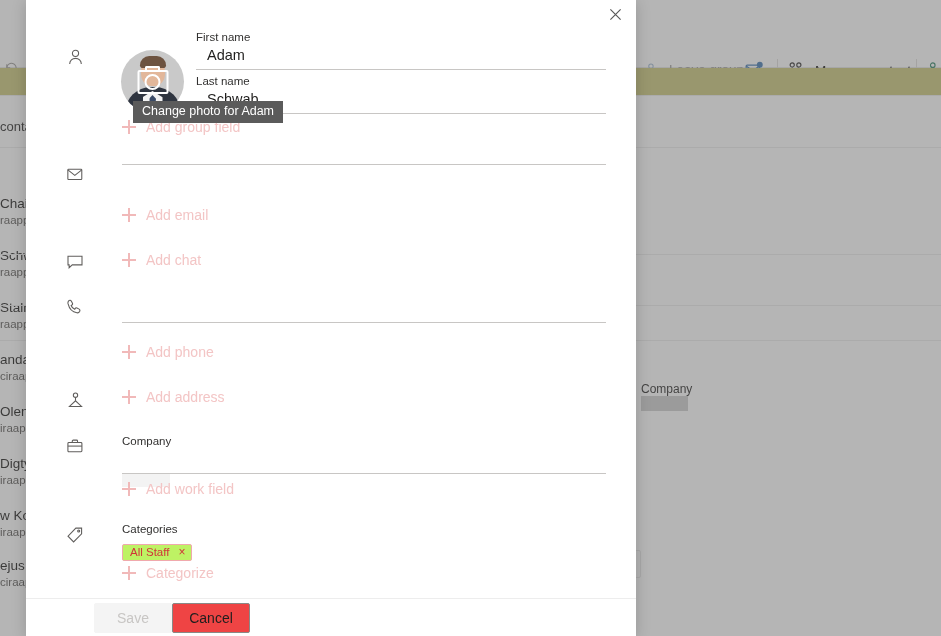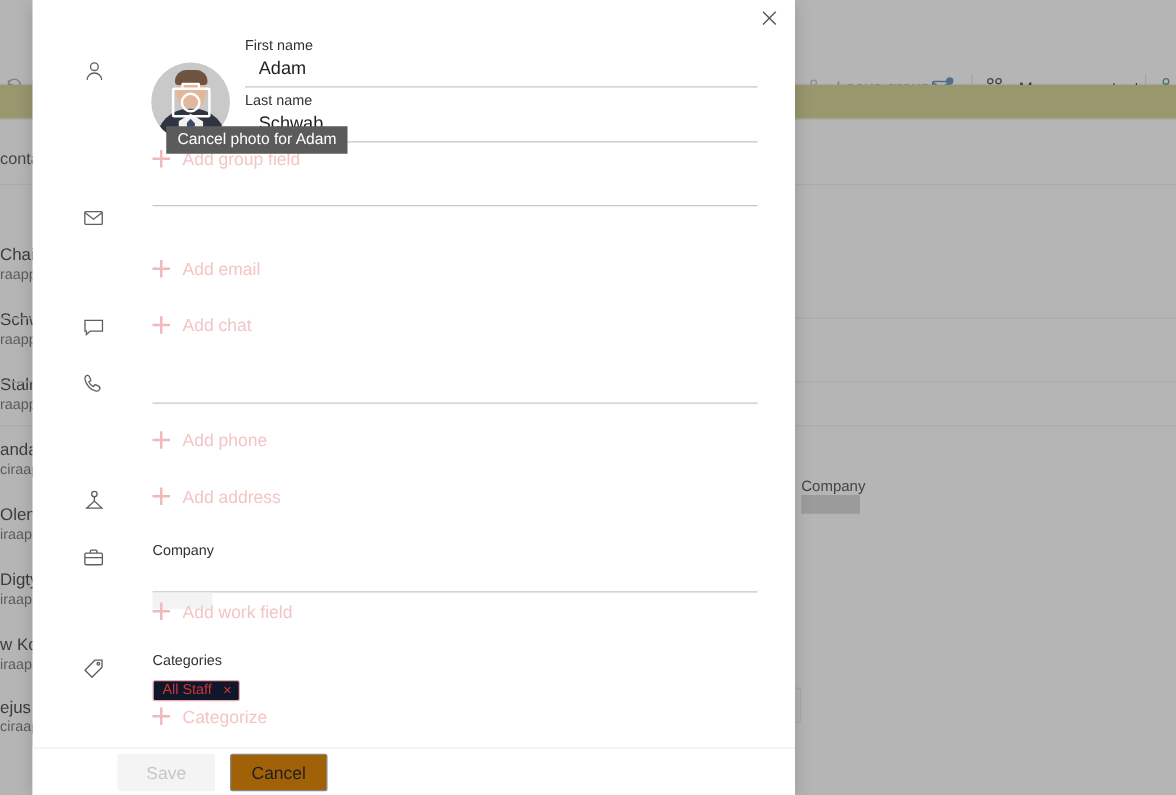--- a/index.html
+++ b/index.html
@@ -185,34 +185,34 @@
     position: absolute; left: 107px; top: 176px;
     width: 46px; height: 14px; background: #ffffff;
   }
   .redact-company {
     position: absolute; left: 96px; top: 452px;
     width: 48px; height: 13px; background: #f3f3f3;
   }
 
   .chip {
     display: inline-flex; gap: 9px;
-    background: #0f172a; border: 1px solid #f0a9ad; border-radius: 2px;
+    background: #bef264; border: 1px solid #f0a9ad; border-radius: 2px;
     padding: 1px 6px 2px 7px; font-size: 11.5px; color: #d13438;
   }
   .chip-x { font-size: 12px; color: #d13438; cursor: pointer; line-height: 1; }
 
   .footer {
     position: absolute; left: 0; bottom: 0; width: 610px; height: 38px;
     background: #ffffff; border-top: 1px solid #ededed;
-    display: flex; align-items: center; gap: 12px; padding-left: 68px;
+    display: flex; align-items: center; gap: 0; padding-left: 68px;
   }
   .btn {
     height: 30px; min-width: 78px; padding: 0 16px;
     font-size: 14px; font-family: "Liberation Sans", sans-serif;
-    border-radius: 2px; cursor: pointer; background: #a16207;
+    border-radius: 2px; cursor: pointer; background: #ef4444;
   }
   .btn-save { border: 1px solid #f4f4f4; color: #c8c6c4; background: #f4f4f4; cursor: default; }
   .btn-cancel { border: 1px solid #8a8886; color: #201f1e; }
 
   svg { display: block; }
 </style>
 </head>
 <body>
 
 <div id="root">
@@ -364,21 +364,21 @@
         <div class="fvalue">Schwab</div>
         <div class="funderline" style="margin-top:3px;"></div>
       </div>
 
       <div class="field-row" style="position:absolute; left:170px; top:8px; width:410px;">
         <div class="flabel">First name</div>
         <div class="fvalue">Adam</div>
         <div class="funderline" style="margin-top:3px;"></div>
       </div>
 
-      <div class="tooltip">Cancel photo for Adam</div>
+      <div class="tooltip">Change photo for Adam</div>
 
       <div class="addlink" style="position:absolute; left:96px; top:97px;">
         <span class="plus"></span>
         <span>Add group field</span>
       </div>
 
       <div class="ficon" style="top:146px;">
         <svg width="16" height="13" viewBox="0 0 17 14" fill="none" stroke="#605e5c" stroke-width="1.15">
           <rect x="0.8" y="1.4" width="15" height="11" rx="0.8"></rect>
           <path d="M0.8 2.1 L8.3 7.9 L15.8 2.1"></path>

